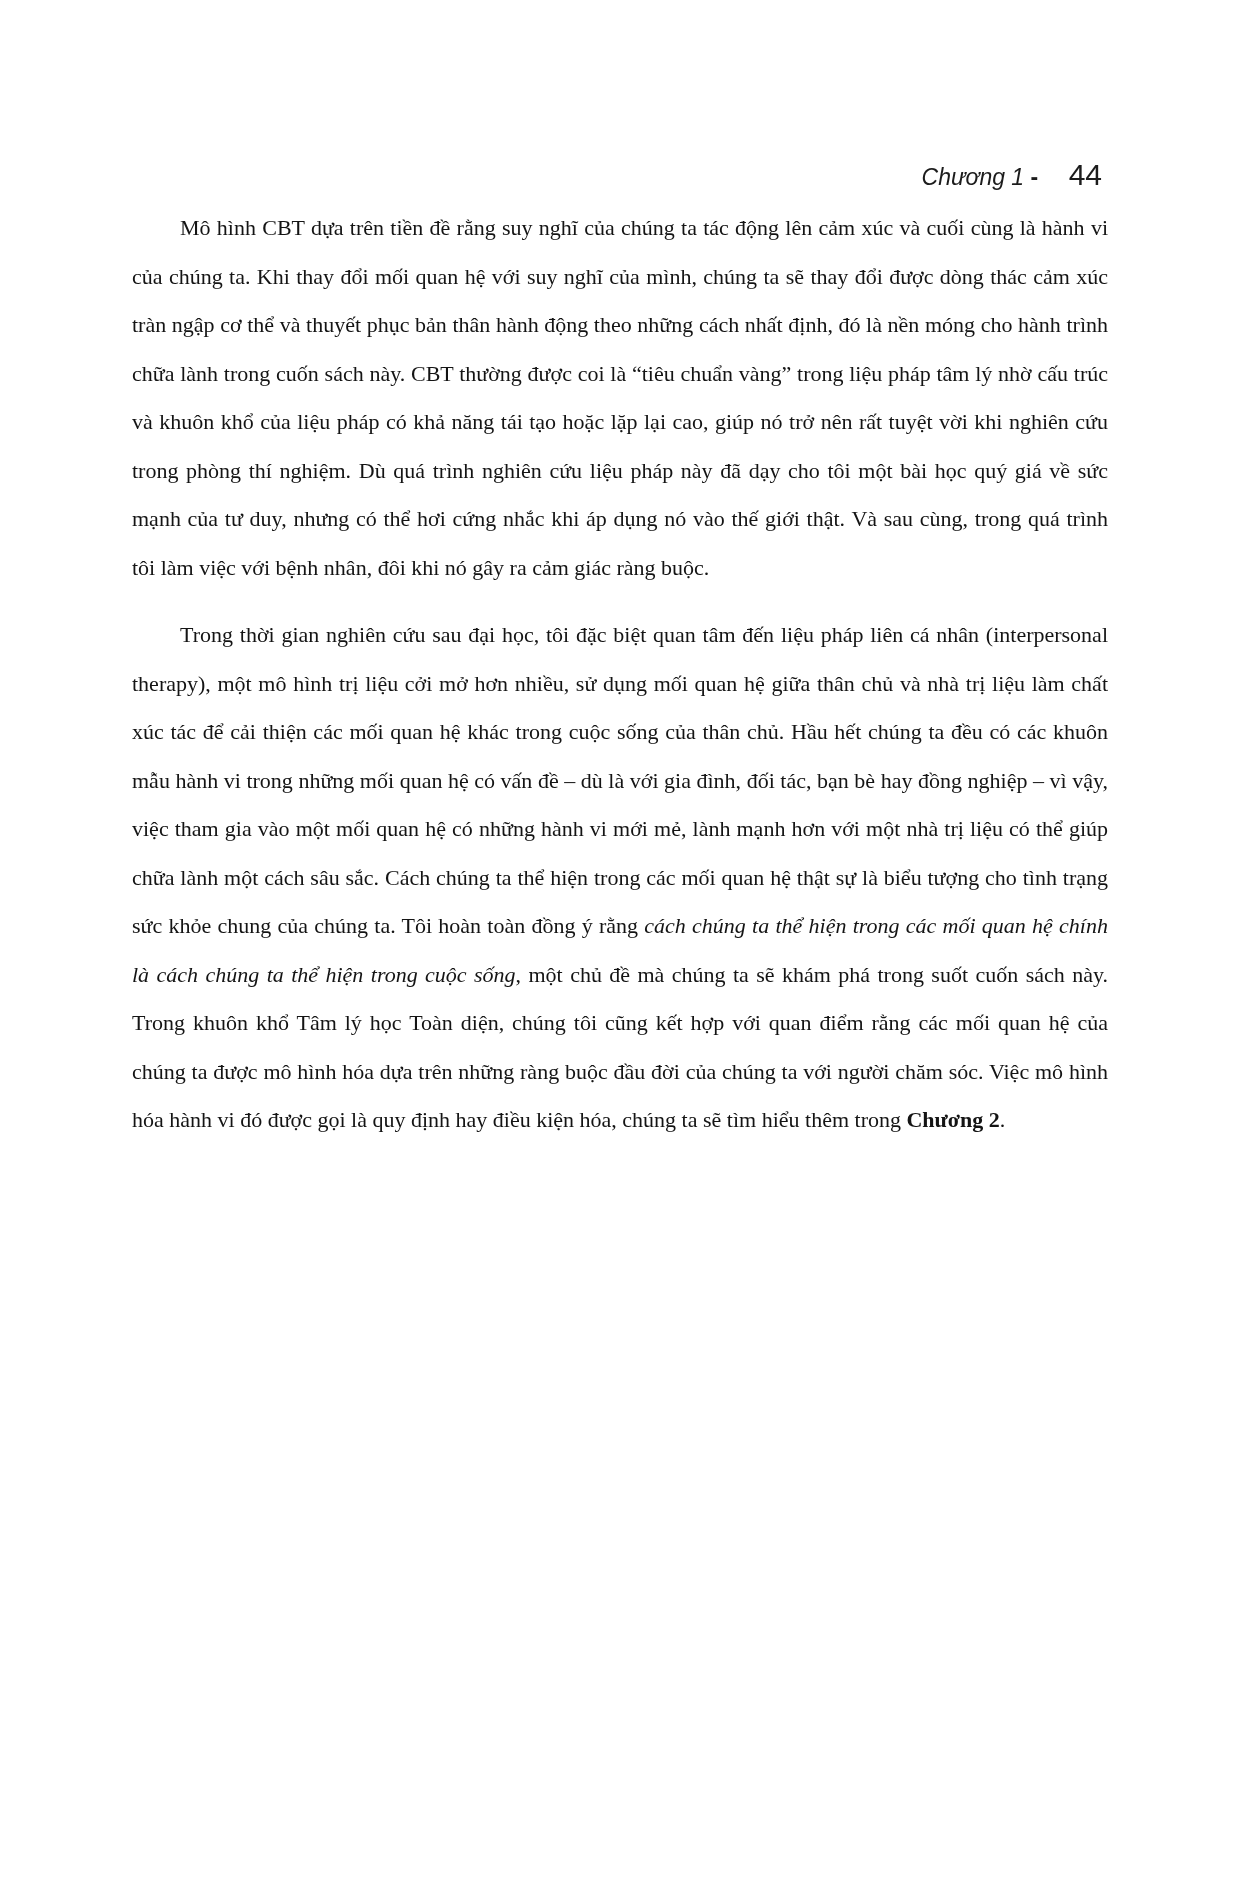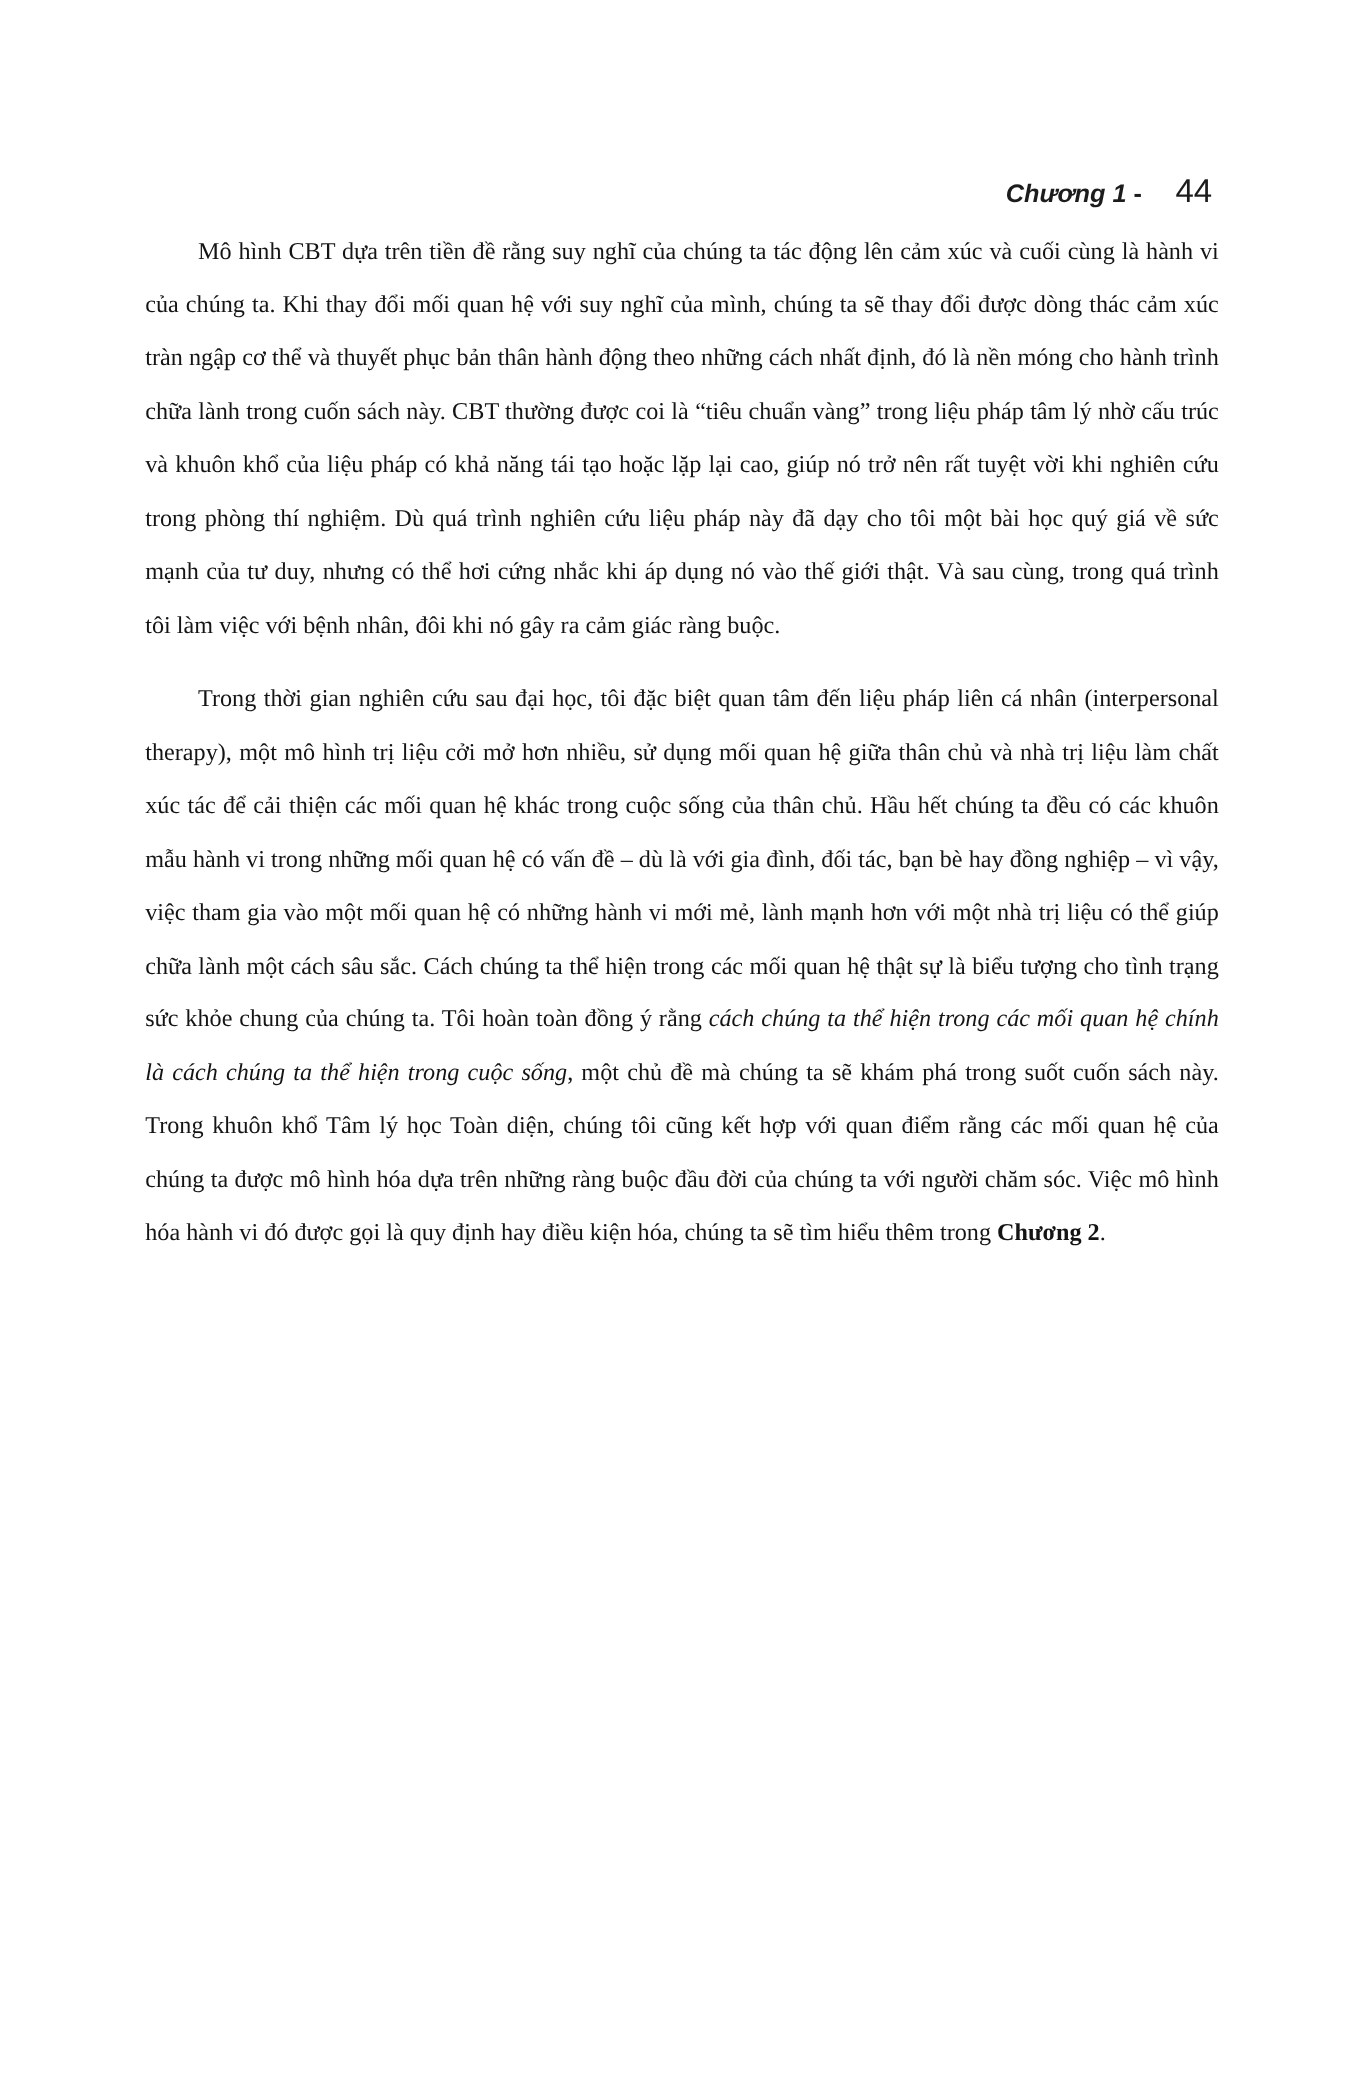--- a/index.html
+++ b/index.html
@@ -22,21 +22,21 @@
     width: 972px;
     display: flex;
     justify-content: flex-end;
     align-items: baseline;
     font-family: "Liberation Sans", sans-serif;
     white-space: nowrap;
     color: #1c1c1c;
   }
   .chapter-label {
     font-style: italic;
-    font-weight: 700;
+    font-weight: 400;
     font-size: 23px;
   }
   .header-sep {
     font-weight: 700;
     font-size: 23px;
     white-space: pre;
   }
   .chapter-title {
     font-weight: 700;
     font-size: 23px;

